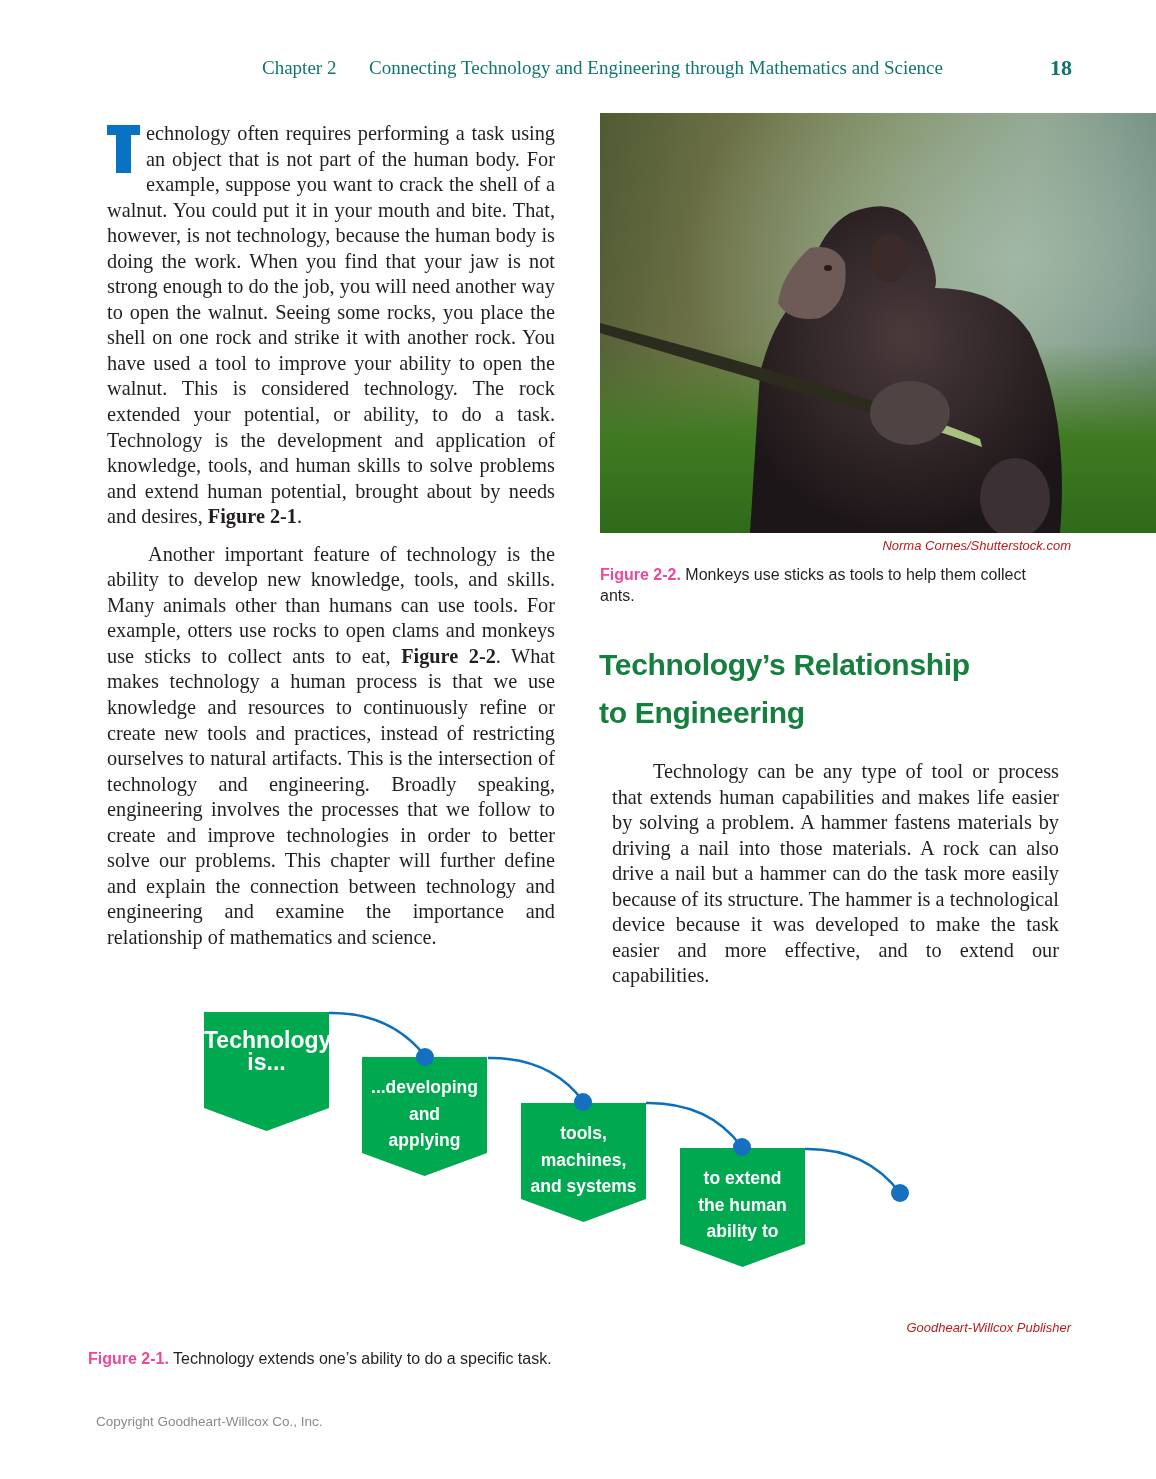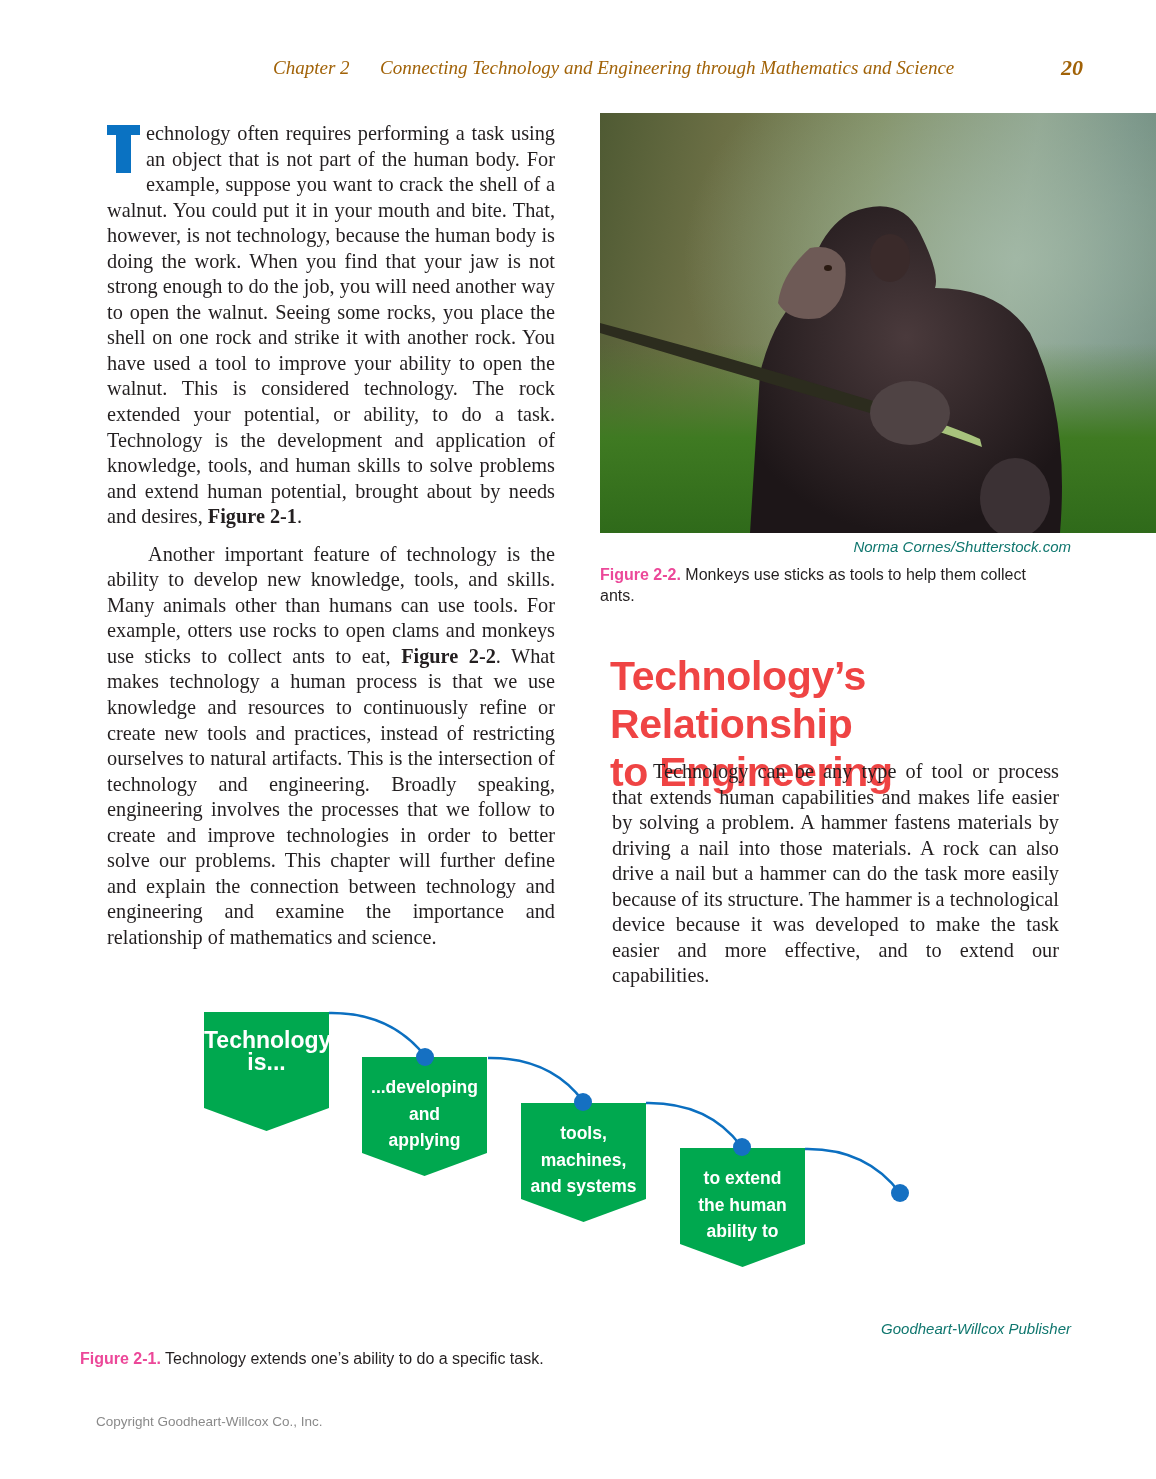--- a/index.html
+++ b/index.html
@@ -1,66 +1,66 @@
 <!DOCTYPE html>
 <html><head>
   <meta charset="utf-8">
   <style>
     html, body { margin: 0; padding: 0; background: #ffffff; }
     body { width: 1156px; height: 1479px; position: relative; overflow: hidden; color: #231f20; }
     .serif { font-family: "Liberation Serif", "DejaVu Serif", serif; }
     .sans { font-family: "Liberation Sans", "DejaVu Sans", sans-serif; }
 
-    .running-head { position: absolute; top: 55px; left: 273px; width: 810px; height: 26px;
-      font-size: 19px; line-height: 26px; color: #a16207; font-style: italic; }
+    .running-head { position: absolute; top: 55px; left: 262px; width: 810px; height: 26px;
+      font-size: 19px; line-height: 26px; color: #0f766e; }
     .running-head .chap { position: absolute; left: 0; }
     .running-head .title { position: absolute; left: 107px; }
     .running-head .pnum { position: absolute; right: 0; font-weight: bold; font-size: 22px; }
 
     .col { position: absolute; font-size: 20.3px; line-height: 25.55px; text-align: justify; hyphens: manual; }
     .col-left { left: 95px; top: 109px; width: 472px; }
     .col-right-body { left: 600px; top: 747px; width: 471px; }
     .col p { margin: 12px; }
     .col p.indent { text-indent: 41px; }
     .dropcap { float: left; width: 33px; height: 48px; margin: 4px 6px 0 0; position: relative; }
     .dropcap .bar { position: absolute; left: 0; top: 0; width: 33px; height: 10px; background: #0a72c2; }
     .dropcap .stem { position: absolute; left: 9px; top: 0; width: 15px; height: 48px; background: #0a72c2; }
 
     .photo { position: absolute; left: 600px; top: 113px; width: 556px; height: 420px; overflow: hidden;
       background: linear-gradient(100deg, #4f5a33 0%, #6b6f45 20%, #7d8a5c 45%, #8aa08a 70%, #6f8c80 85%, #5c7a6e 100%); }
     .photo svg { position: absolute; left: 0; top: 0; }
-    .credit { position: absolute; font-style: italic; font-size: 15px; color: #0f766e; text-align: right; }
+    .credit { position: absolute; font-style: italic; font-size: 13px; color: #b91c1c; text-align: right; }
     .credit-photo { left: 600px; top: 538px; width: 471px; }
     .credit-diagram { left: 600px; top: 1320px; width: 471px; }
 
     .fig-caption { position: absolute; font-size: 16px; line-height: 21px; color: #231f20; }
     .fig-caption .fig-num { color: #ec4899; font-weight: bold; }
     .cap-22 { left: 600px; top: 564px; width: 450px; }
-    .cap-21 { left: 80px; top: 1348px; width: 700px; }
+    .cap-21 { left: 88px; top: 1348px; width: 700px; }
 
-    .section-heading { position: absolute; left: 599px; top: 641px; width: 490px; color: #ef4444;
-      font-size: 41px; line-height: 48px; font-weight: bold; letter-spacing: -0.3px; margin: 11px; }
+    .section-heading { position: absolute; left: 599px; top: 641px; width: 490px; color: #15803d;
+      font-size: 30px; line-height: 48px; font-weight: bold; letter-spacing: -0.3px; margin: 0; }
 
     .diagram { position: absolute; left: 190px; top: 1000px; width: 800px; height: 320px; }
     .diagram svg { position: absolute; left: 0; top: 0; }
     .step { position: absolute; width: 125px; height: 119px; }
     .step .shape { position: absolute; left: 0; top: 0; }
     .step .label { position: absolute; left: 0; width: 125px; text-align: center; color: #ffffff;
       font-weight: bold; font-size: 17.5px; line-height: 26.5px; }
     .step.first .label { font-size: 23px; line-height: 22px; top: 17px; }
 
     .copyright { position: absolute; left: 96px; top: 1414px; font-size: 13.5px; color: #8a8a8a; }
   </style>
 </head>
 <body>
 
 <div class="running-head serif">
   <span class="chap">Chapter 2</span>
   <span class="title">Connecting Technology and Engineering through Mathematics and Science</span>
-  <span class="pnum">20</span>
+  <span class="pnum">18</span>
 </div>
 
 <div class="col col-left serif">
   <p>
     <span class="dropcap">
       <span class="bar"></span>
         <span class="stem"></span>
 
     </span><span>echnology often requires performing a task using an object that is not part of the human body. For example, suppose you want to crack the shell of a walnut. You could put it in your mouth and bite. That, however, is not technology, because the human body is doing the work. When you find that your jaw is not strong enough to do the job, you will need another way to open the walnut. Seeing some rocks, you place the shell on one rock and strike it with another rock. You have used a tool to improve your ability to open the walnut. This is considered technology. The rock extended your potential, or ability, to do a task. Technology is the development and application of knowledge, tools, and human skills to solve problems and extend human potential, brought about by needs and desires, </span><b>Figure 2-1</b><span>.</span>
   </p>

